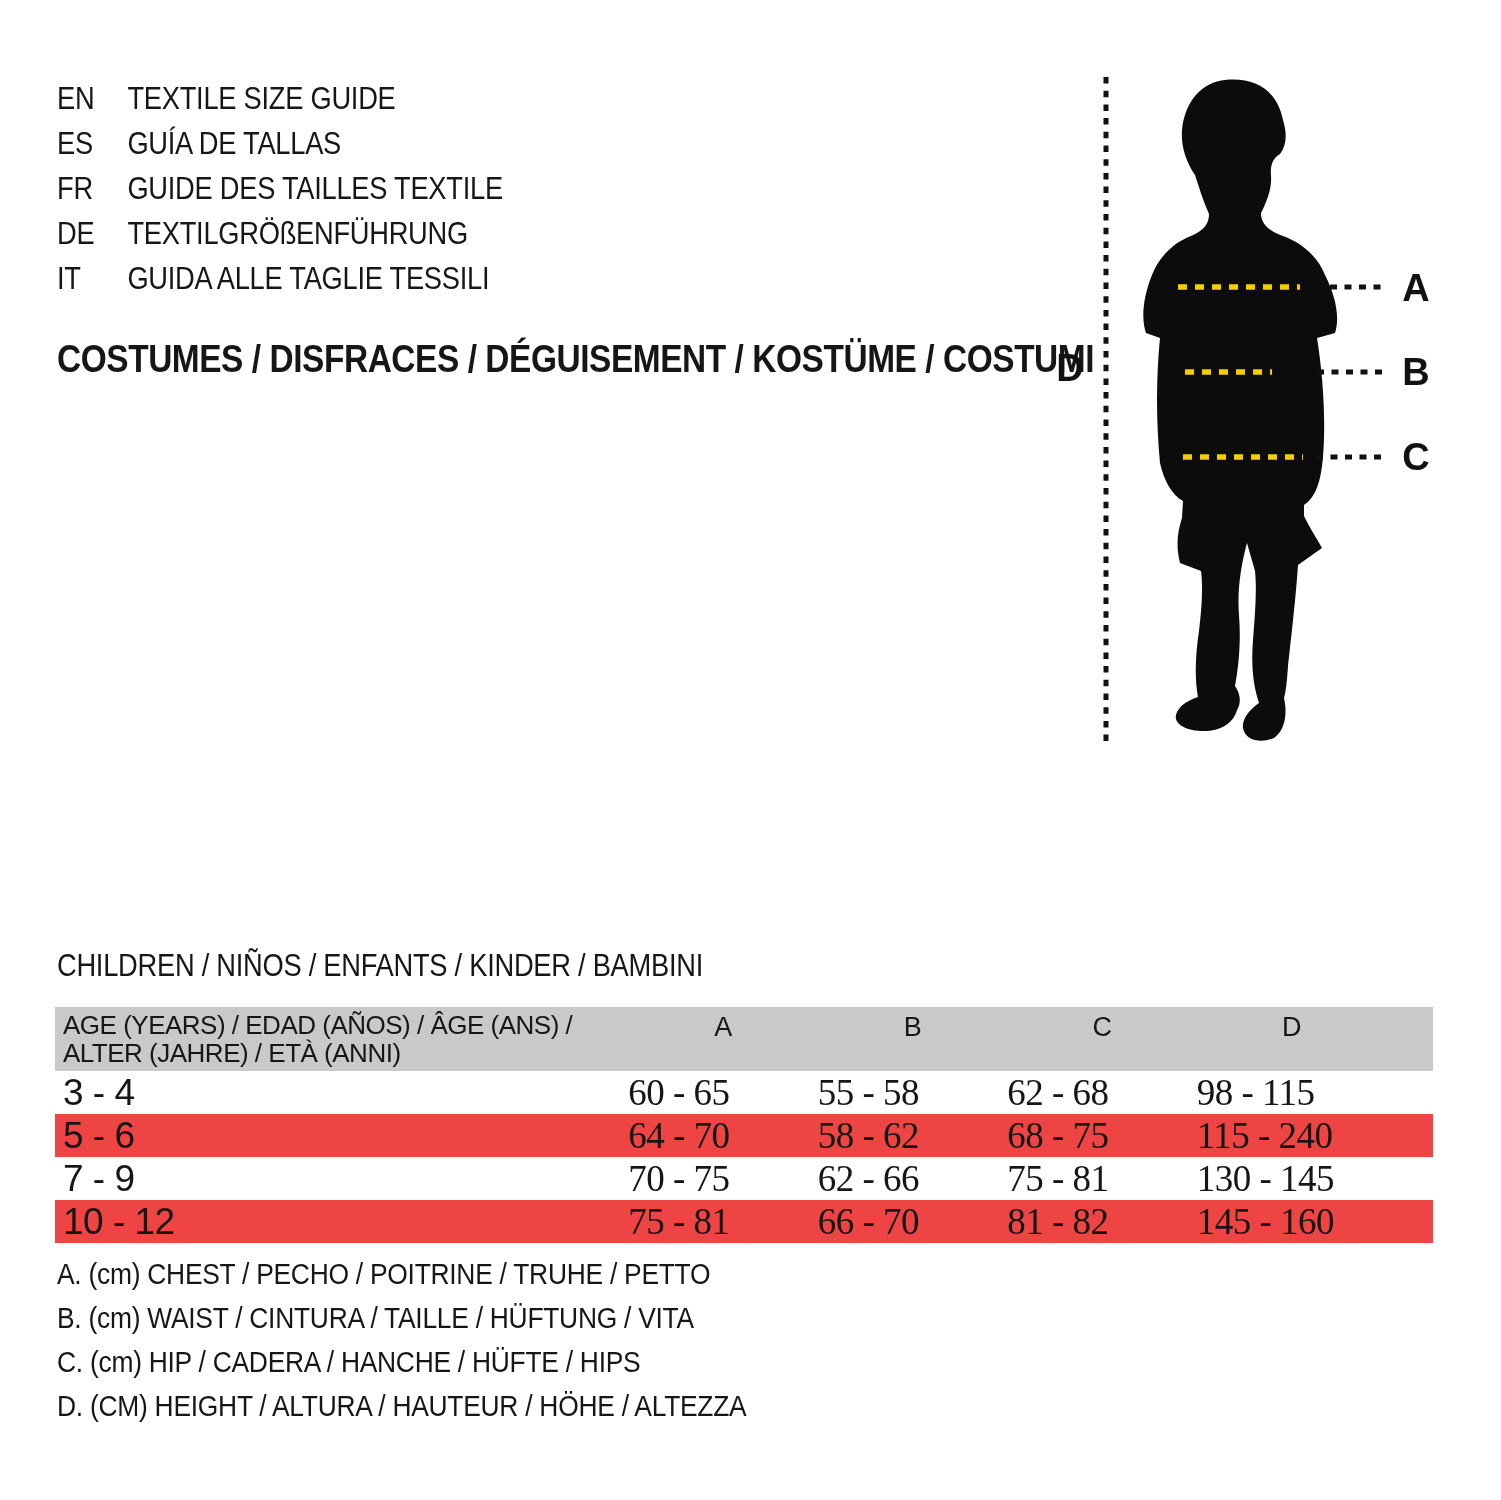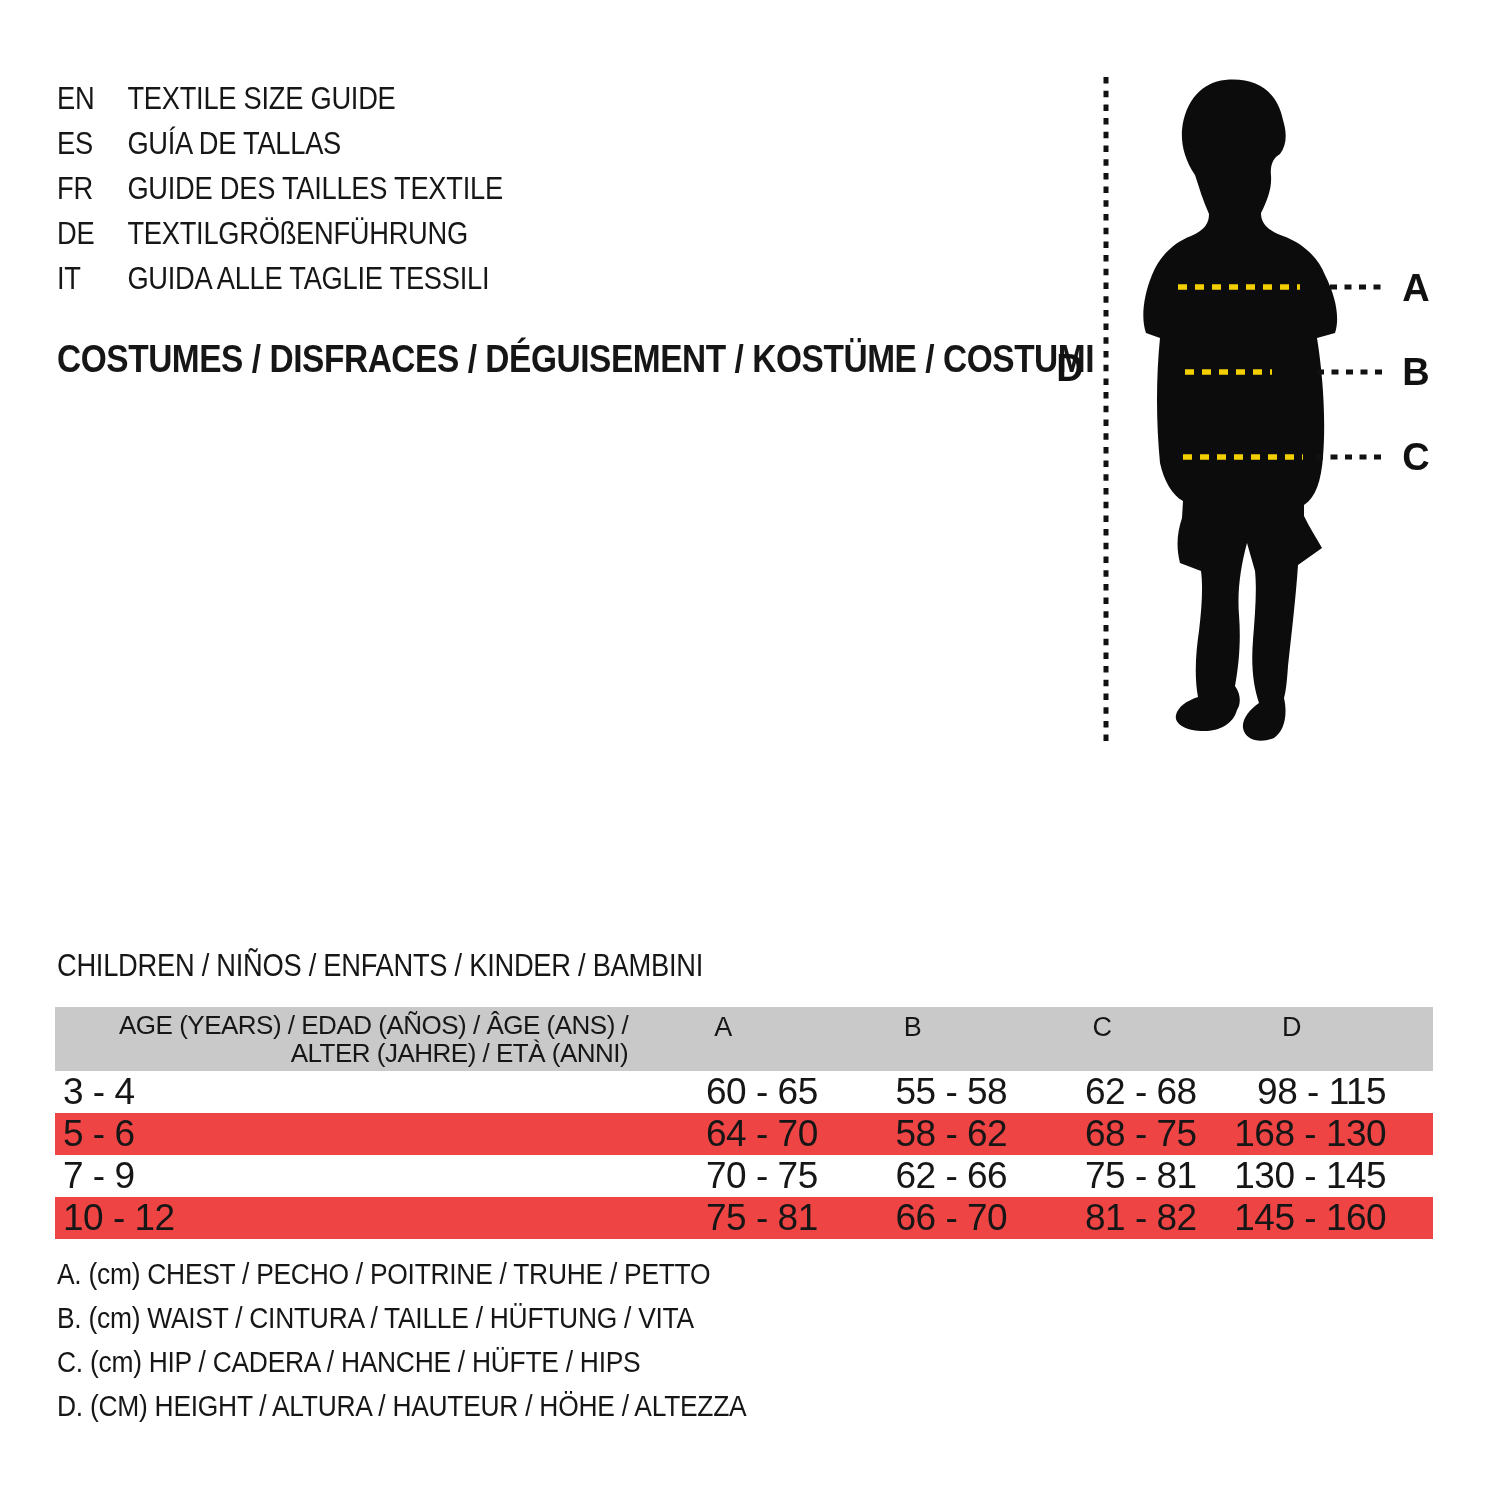--- a/index.html
+++ b/index.html
@@ -37,25 +37,25 @@
   .mlabel-d { left: 1048px; top: 347px; }
 
   
   .children-title { position: absolute; left: 57px; top: 948px; font-size: 31px; font-weight: 500; letter-spacing: -0.3px; }
 
   .size-table {
     position: absolute; left: 55px; top: 1007px; width: 1378px;
     border-collapse: collapse; table-layout: fixed; letter-spacing: -0.5px;
   }
   .size-table thead th { background: #c9c9c9; height: 58px; vertical-align: top; font-weight: 500; }
-  .size-table th.age-h { text-align: right; padding: 4px 0 0 8px; font-size: 26px; line-height: 28px; }
+  .size-table th.age-h { text-align: left; padding: 4px 0 0 8px; font-size: 26px; line-height: 28px; }
   .size-table th.col-h { font-size: 27px; padding-top: 5px; text-align: center; }
   .size-table tbody td { height: 35px; font-size: 37px; font-weight: 400; padding: 0; }
   .size-table td.age { text-align: left; padding-left: 8px; }
-  .size-table td.val { text-align: right; }
+  .size-table td.val { text-align: left; font-family: Liberation Serif, serif; }
   .size-table tr.alt td { background: #ef4444; }
 
   
   .legend { position: absolute; left: 57px; top: 1252px; }
   .legend-line { height: 44px; display: flex; align-items: center; font-size: 30px; font-weight: 500; letter-spacing: -0.3px; }
 </style>
 </head>
 <body>
 
 <div class="canvas">
@@ -178,21 +178,21 @@
         <td class="val">55 - 58</td>
         <td class="val">62 - 68</td>
         <td class="val">98 - 115</td>
         <td></td>
       </tr>
       <tr class="alt">
         <td class="age">5 - 6</td>
         <td class="val">64 - 70</td>
         <td class="val">58 - 62</td>
         <td class="val">68 - 75</td>
-        <td class="val">168 - 130</td>
+        <td class="val">115 - 240</td>
         <td></td>
       </tr>
       <tr>
         <td class="age">7 - 9</td>
         <td class="val">70 - 75</td>
         <td class="val">62 - 66</td>
         <td class="val">75 - 81</td>
         <td class="val">130 - 145</td>
         <td></td>
       </tr>

